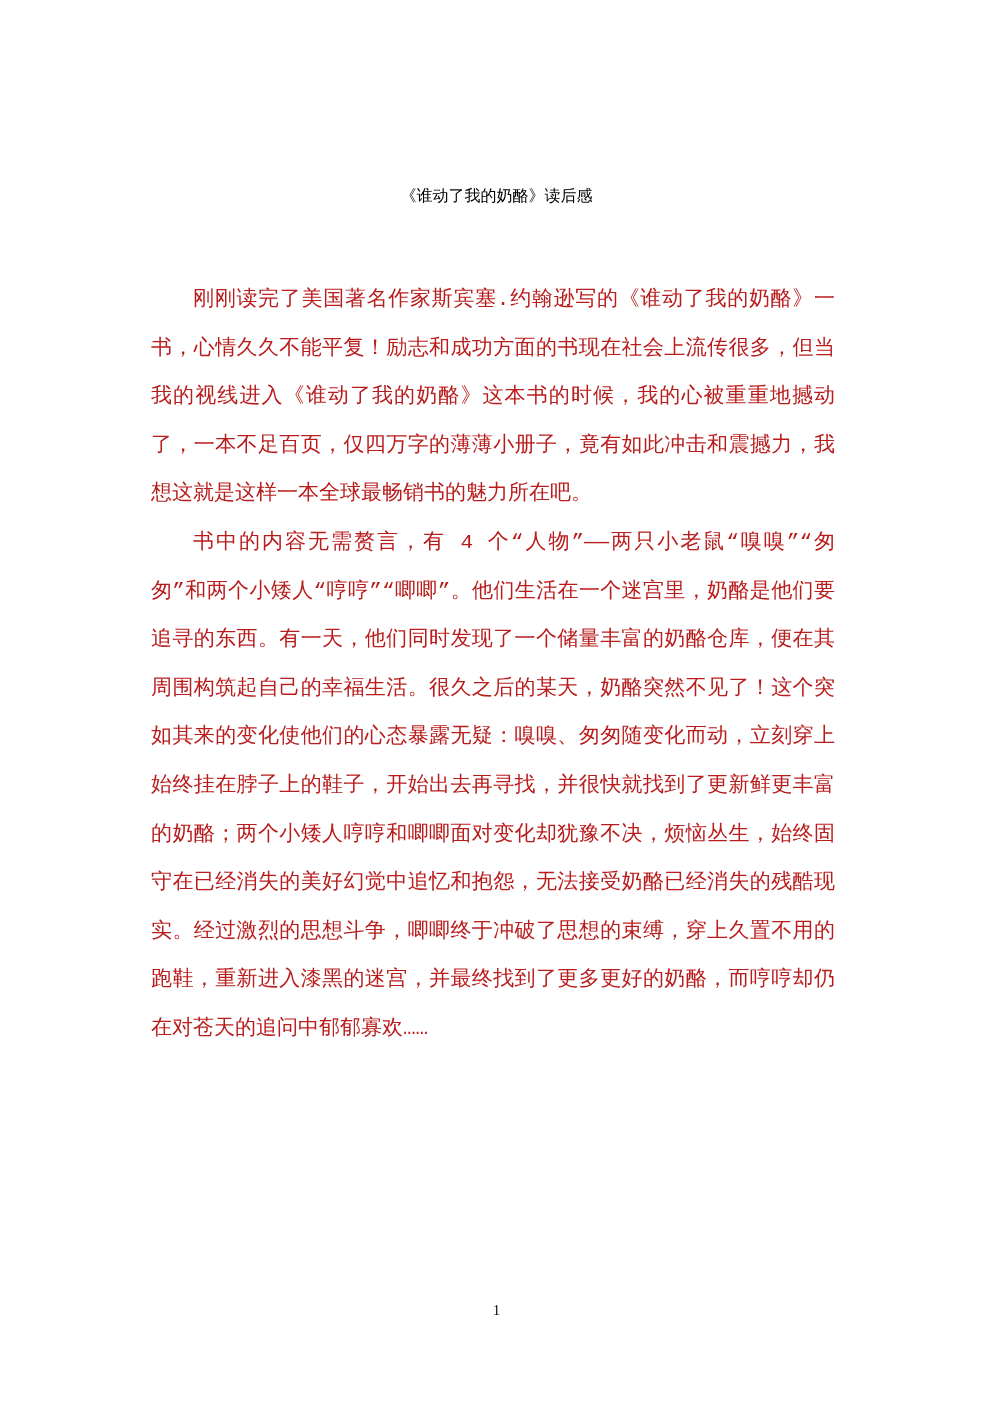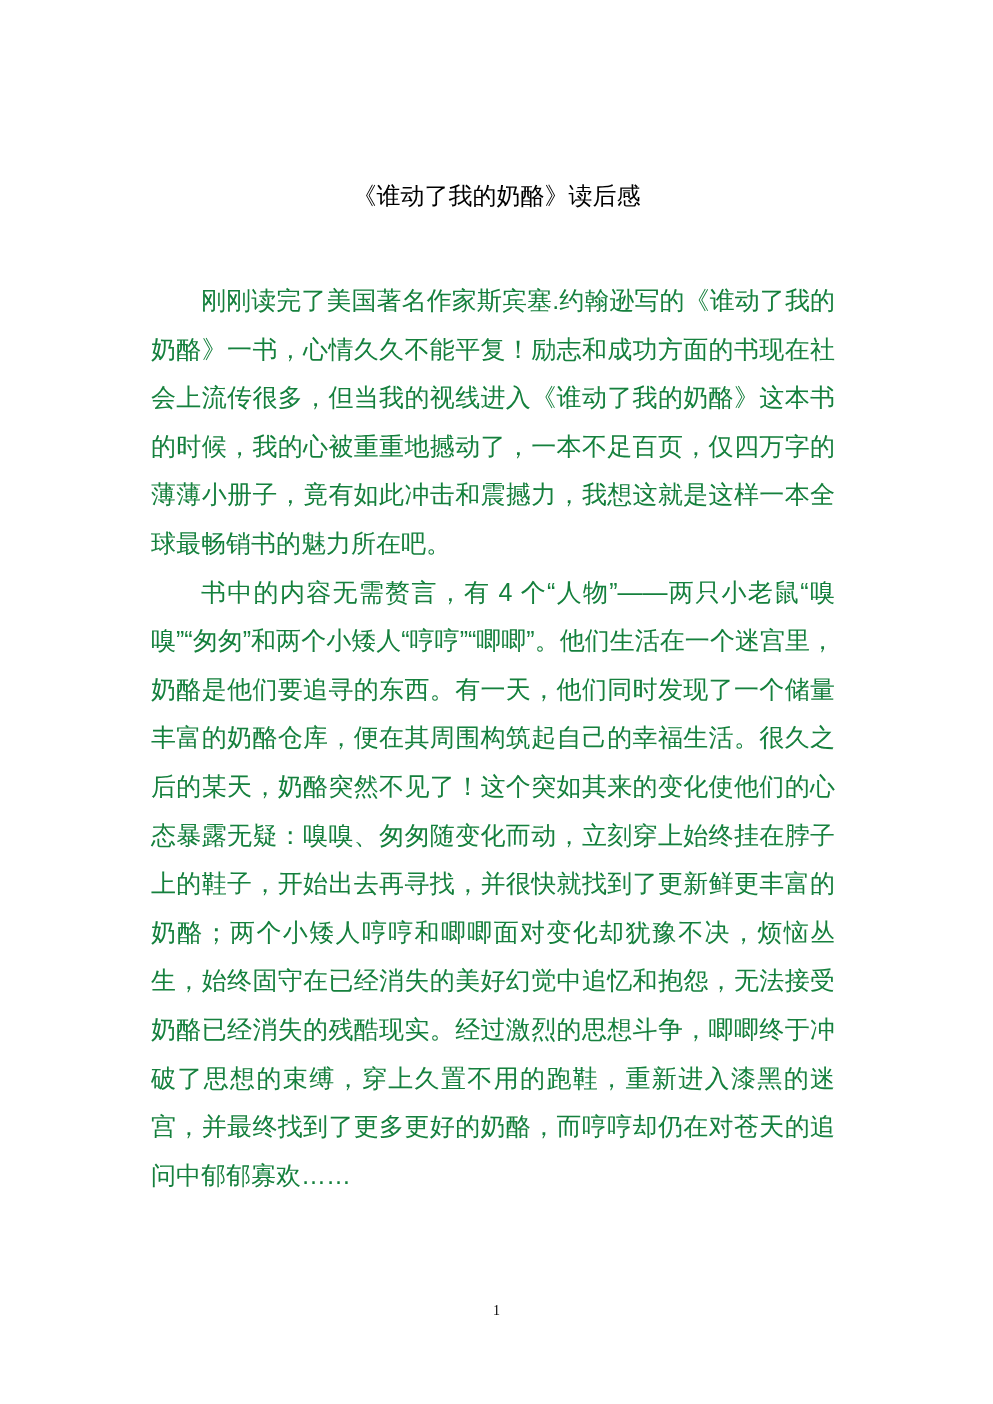--- a/index.html
+++ b/index.html
@@ -34,33 +34,33 @@
       letter-spacing: 0px;
       color: #000;
     }
     .subtitle {
       position: absolute;
       left: 0;
       width: 993px;
       top: 178px;
       text-align: center;
       font-family: "DejaVu Sans", "Liberation Sans", sans-serif;
-      font-size: 24px;
+      font-size: 16px;
       line-height: 36px;
       color: #000;
     }
     .body-text {
       position: absolute;
       left: 151px;
       top: 276px;
       width: 684px;
-      font-family: Liberation Sans, sans-serif;
-      font-size: 25px;
+      font-family: Liberation Mono, monospace;
+      font-size: 21px;
       line-height: 48.6px;
-      color: #15803d;
+      color: #b91c1c;
       text-align: justify;
       text-justify: inter-character;
     }
     .body-text p {
       margin: 0;
       text-indent: 2em;
     }
     .page-number {
       position: absolute;
       left: 0;

